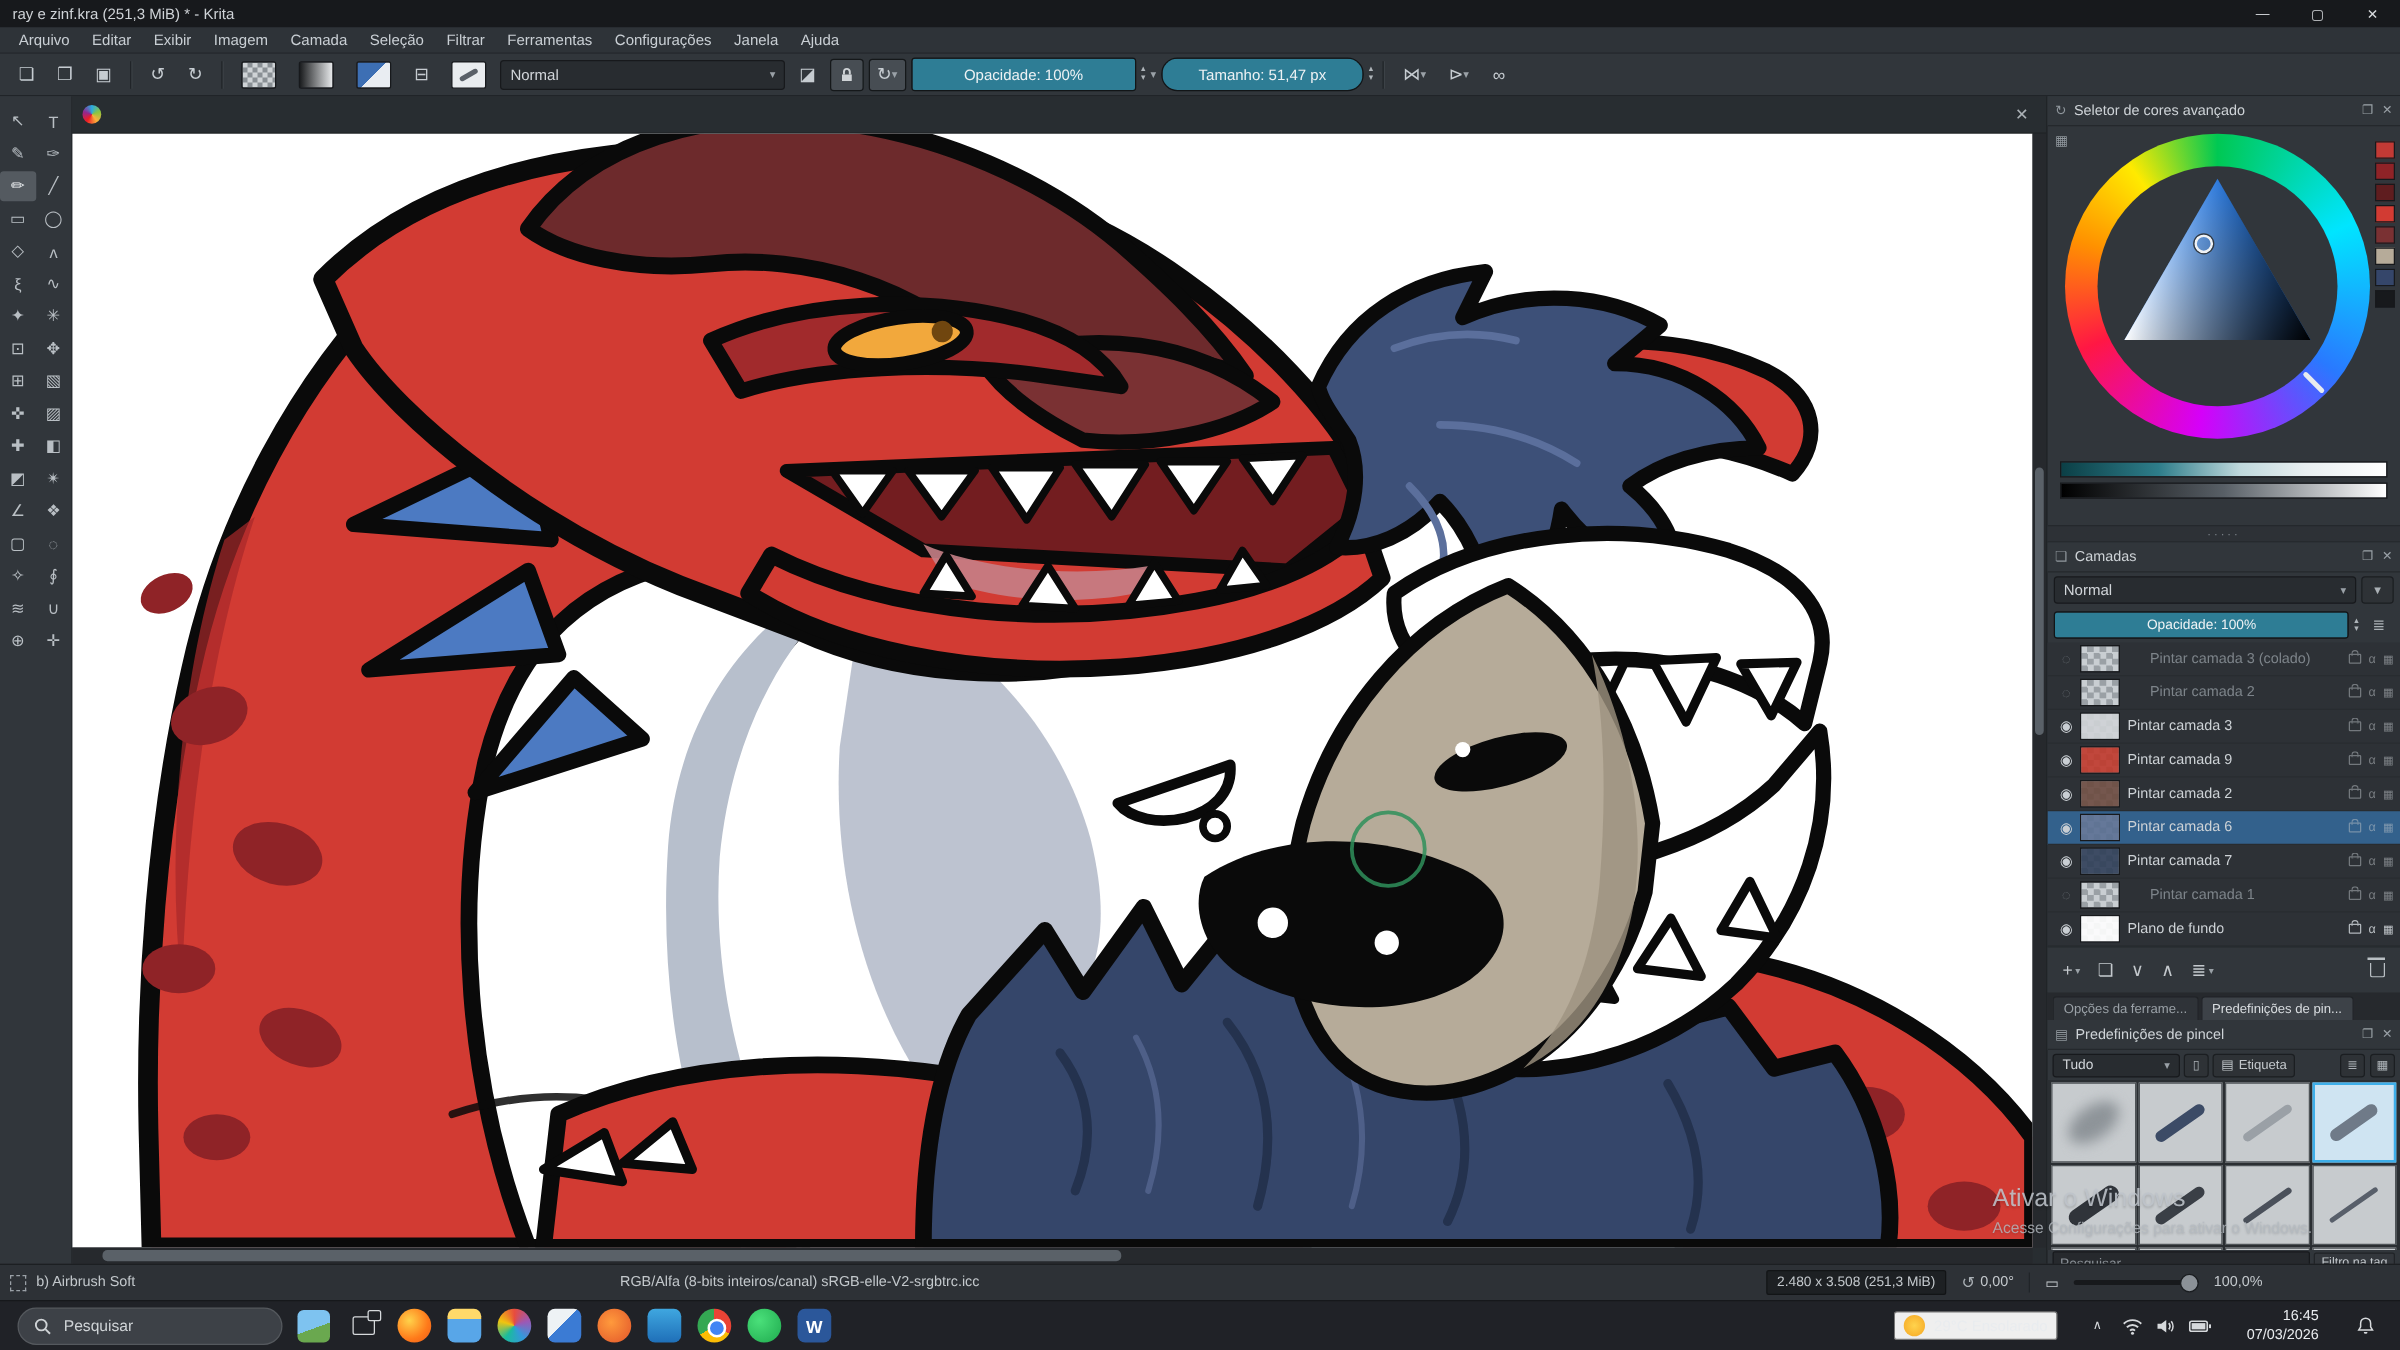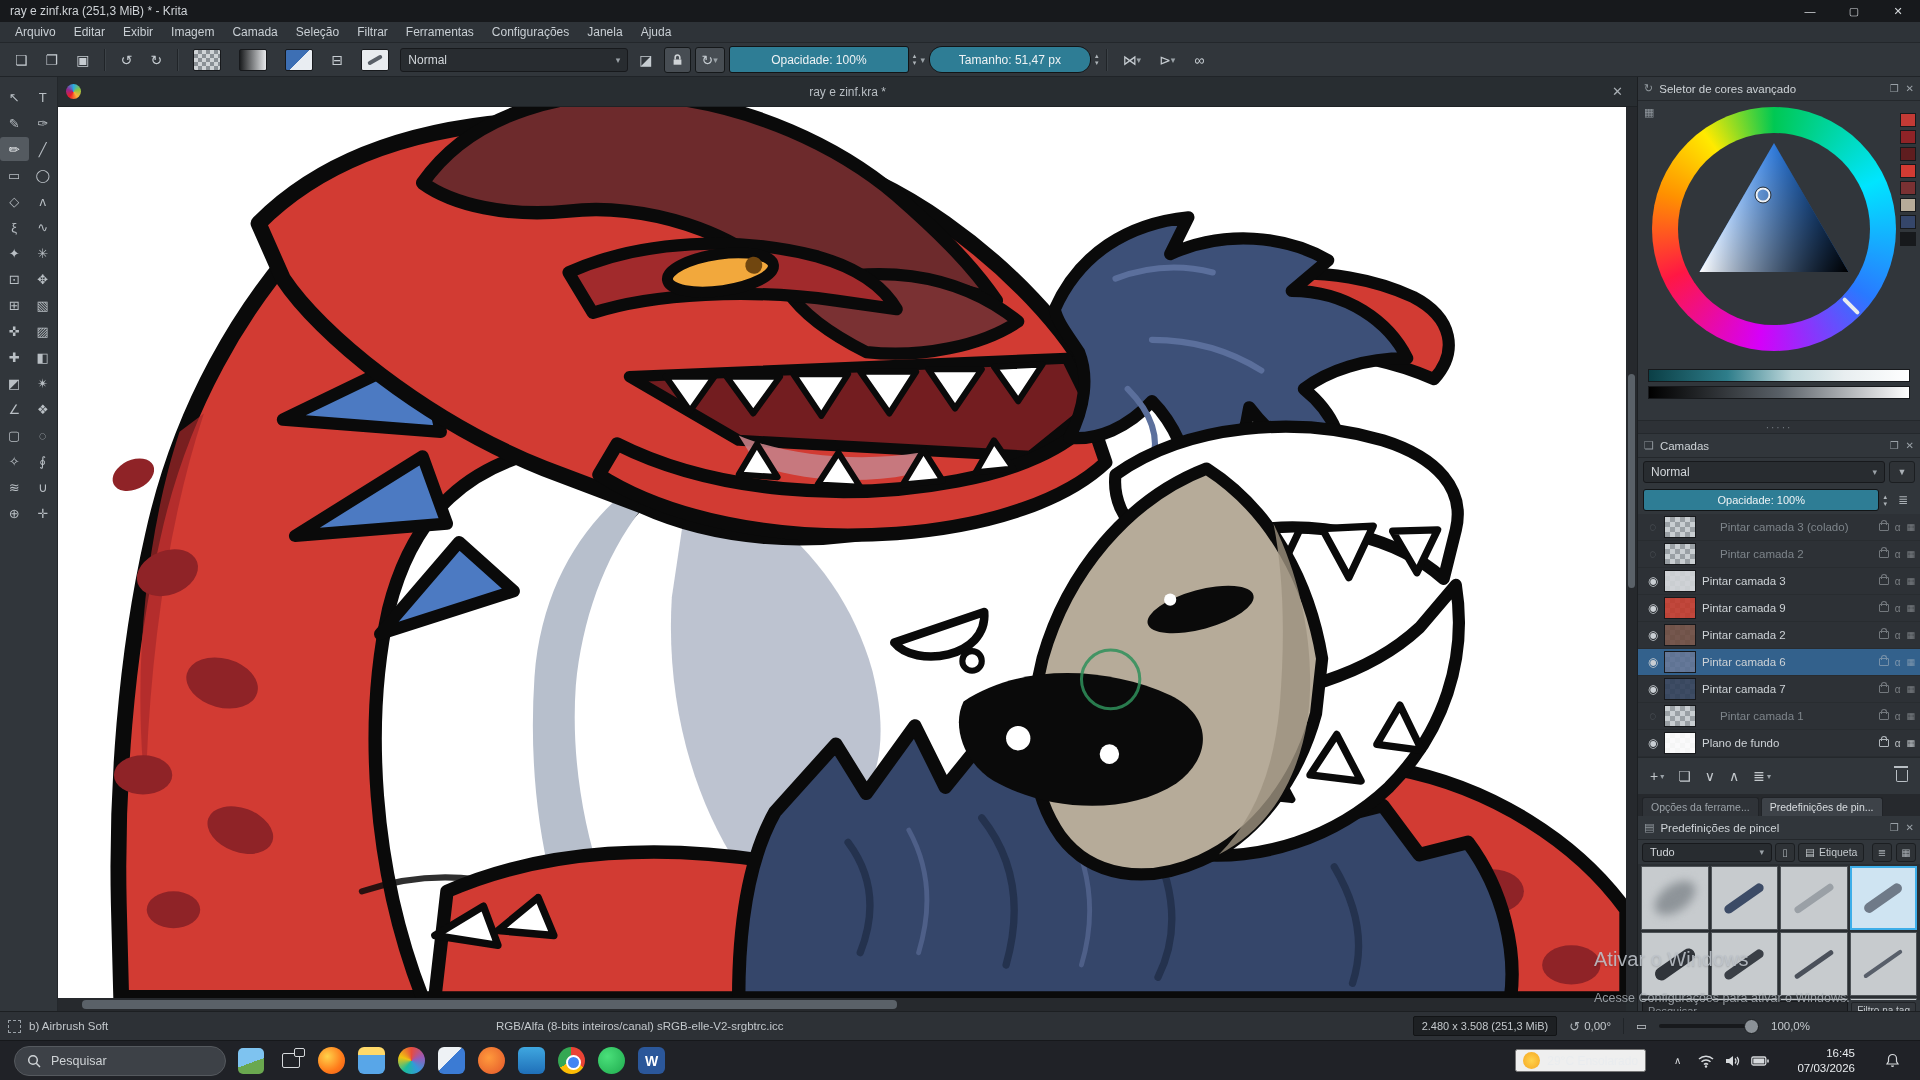--- a/index.html
+++ b/index.html
@@ -92,21 +92,21 @@
   #layerbtns{height:36px;display:flex;align-items:center;gap:14px;padding:0 12px;background:#31363b;border-top:1px solid #24282c;}
   .lb{display:flex;align-items:center;gap:2px;background:none;border:none;color:#c3c8cc;font-size:14px;font-family:inherit;padding:0;}
   .lb small{font-size:8px;color:#9aa1a7;}
   .trashicon{width:10px;height:11px;border:1.5px solid #b9bfc4;border-top:none;border-radius:0 0 2px 2px;position:relative;display:inline-block;}
   .trashicon::before{content:'';position:absolute;left:-3.5px;top:-4px;width:14px;height:2px;background:#b9bfc4;}
   
   #dockertabs{display:flex;gap:2px;padding:3px 4px 0;background:#26292d;height:22px;box-sizing:border-box;}
   .dtab{height:19px;padding:0 8px;font-size:10.5px;color:#9aa1a7;background:#2f3338;border:1px solid #202327;border-bottom:none;border-radius:3px 3px 0 0;font-family:inherit;white-space:nowrap;}
   .dtab.active{background:#3d4248;color:#d9dde0;}
   #brushcontrols{display:flex;align-items:center;gap:3px;padding:2px 4px;height:24px;box-sizing:border-box;}
-  #tudo-combo{width:130px;height:19px;font-size:11px;}
+  #tudo-combo{width:102px;height:19px;font-size:11px;}
   .sq-btn{width:20px;height:19px;display:flex;align-items:center;justify-content:center;background:#2e3236;border:1px solid #1b1e21;border-radius:3px;color:#aab0b5;font-size:10px;font-family:inherit;}
   .tag-btn{display:flex;align-items:center;gap:4px;height:19px;padding:0 6px;background:#2e3236;border:1px solid #1b1e21;border-radius:3px;color:#c3c8cc;font-size:10.5px;font-family:inherit;}
   #brushgrid{height:136px;display:grid;grid-template-columns:repeat(4,1fr);grid-auto-rows:64px;gap:2px;padding:2px 3px;background:#2a2e32;overflow:hidden;box-sizing:border-box;}
   .preset{position:relative;background:#c7cbce;border:1px solid #4e5357;display:flex;align-items:center;justify-content:center;box-sizing:border-box;}
   .preset.selected{border:2px solid #3daee9;background:#cfe4f2;}
   .pmark{width:70%;border-radius:8px;transform:rotate(-35deg);}
   .pmark.softblur{filter:blur(5px);border-radius:50%;}
   .preset .softblur{filter:blur(5px);}
   #brushsearch{display:flex;align-items:center;gap:3px;padding:2px 4px;height:21px;box-sizing:border-box;}
   #brushsearch input{flex:1;height:17px;background:#26292d;border:1px solid #17191c;border-radius:2px;color:#cfd3d6;font-size:11px;padding:0 5px;font-family:inherit;}
@@ -149,21 +149,21 @@
   .weather{display:flex;align-items:center;gap:7px;font-size:12px;color:#e9ecef;}
   .sun{width:17px;height:17px;border-radius:50%;background:radial-gradient(#ffd34d,#f5a623);}
   .tray{display:flex;align-items:center;gap:11px;margin-left:14px;color:#d6d9dc;}
   .tray .chev{font-size:10px;color:#d6d9dc;background:none;border:none;font-family:inherit;}
   .trayic{background:none;border:none;padding:0;display:flex;align-items:center;}
   .clock{margin-left:14px;text-align:right;font-size:11.5px;color:#e9ecef;line-height:1.25;background:none;border:none;font-family:inherit;}
   .bellbtn{margin-left:10px;background:none;border:none;display:flex;align-items:center;}
   
   #watermark{position:absolute;left:1594px;top:948px;z-index:40;pointer-events:none;color:rgba(190,196,203,.88);text-shadow:0 1px 2px rgba(0,0,0,.18);}
   #watermark .w1{font-size:20px;}
-  #watermark .w2{font-size:12.5px;margin-top:20px;color:rgba(180,186,192,.8);}
+  #watermark .w2{font-size:12.5px;margin-top:4px;color:rgba(180,186,192,.8);}
 </style>
 </head>
 <body>
 
 <div id="screen">
 
   <div id="titlebar">
     <span class="t-title">ray e zinf.kra (251,3 MiB)  * - Krita</span>
     <div class="wctrl">
       <button class="wbtn">—</button>
@@ -391,21 +391,20 @@
         </button>
 
         <button class="tool">
           <span>✛</span>
         </button>
       </div>
 
     <div id="canvascol">
       <div id="canvastabbar">
         <span class="krita-logo"></span>
-        <span class="tab-title">ray e zinf.kra *</span>
         <button class="tab-close">✕</button>
       </div>
 
       <div id="canvas">
         <svg viewBox="0 0 1290 727" preserveAspectRatio="none">
           <rect width="1290" height="727" fill="#ffffff"></rect>
 
           <g stroke-linejoin="round" stroke-linecap="round">
             <path d="M215 95 C150 160 100 250 78 350 C55 450 48 560 50 650 L52 727 L470 727 C400 620 380 520 395 440 C408 370 445 320 500 295 L520 285 C420 250 310 185 260 140 Z" fill="#d23b33" stroke="#0a0a0a" stroke-width="13"></path>
             <path d="M120 250 C90 340 75 450 72 560 C60 450 75 340 100 265 Z" fill="#a6282a" opacity="0.7"></path>

